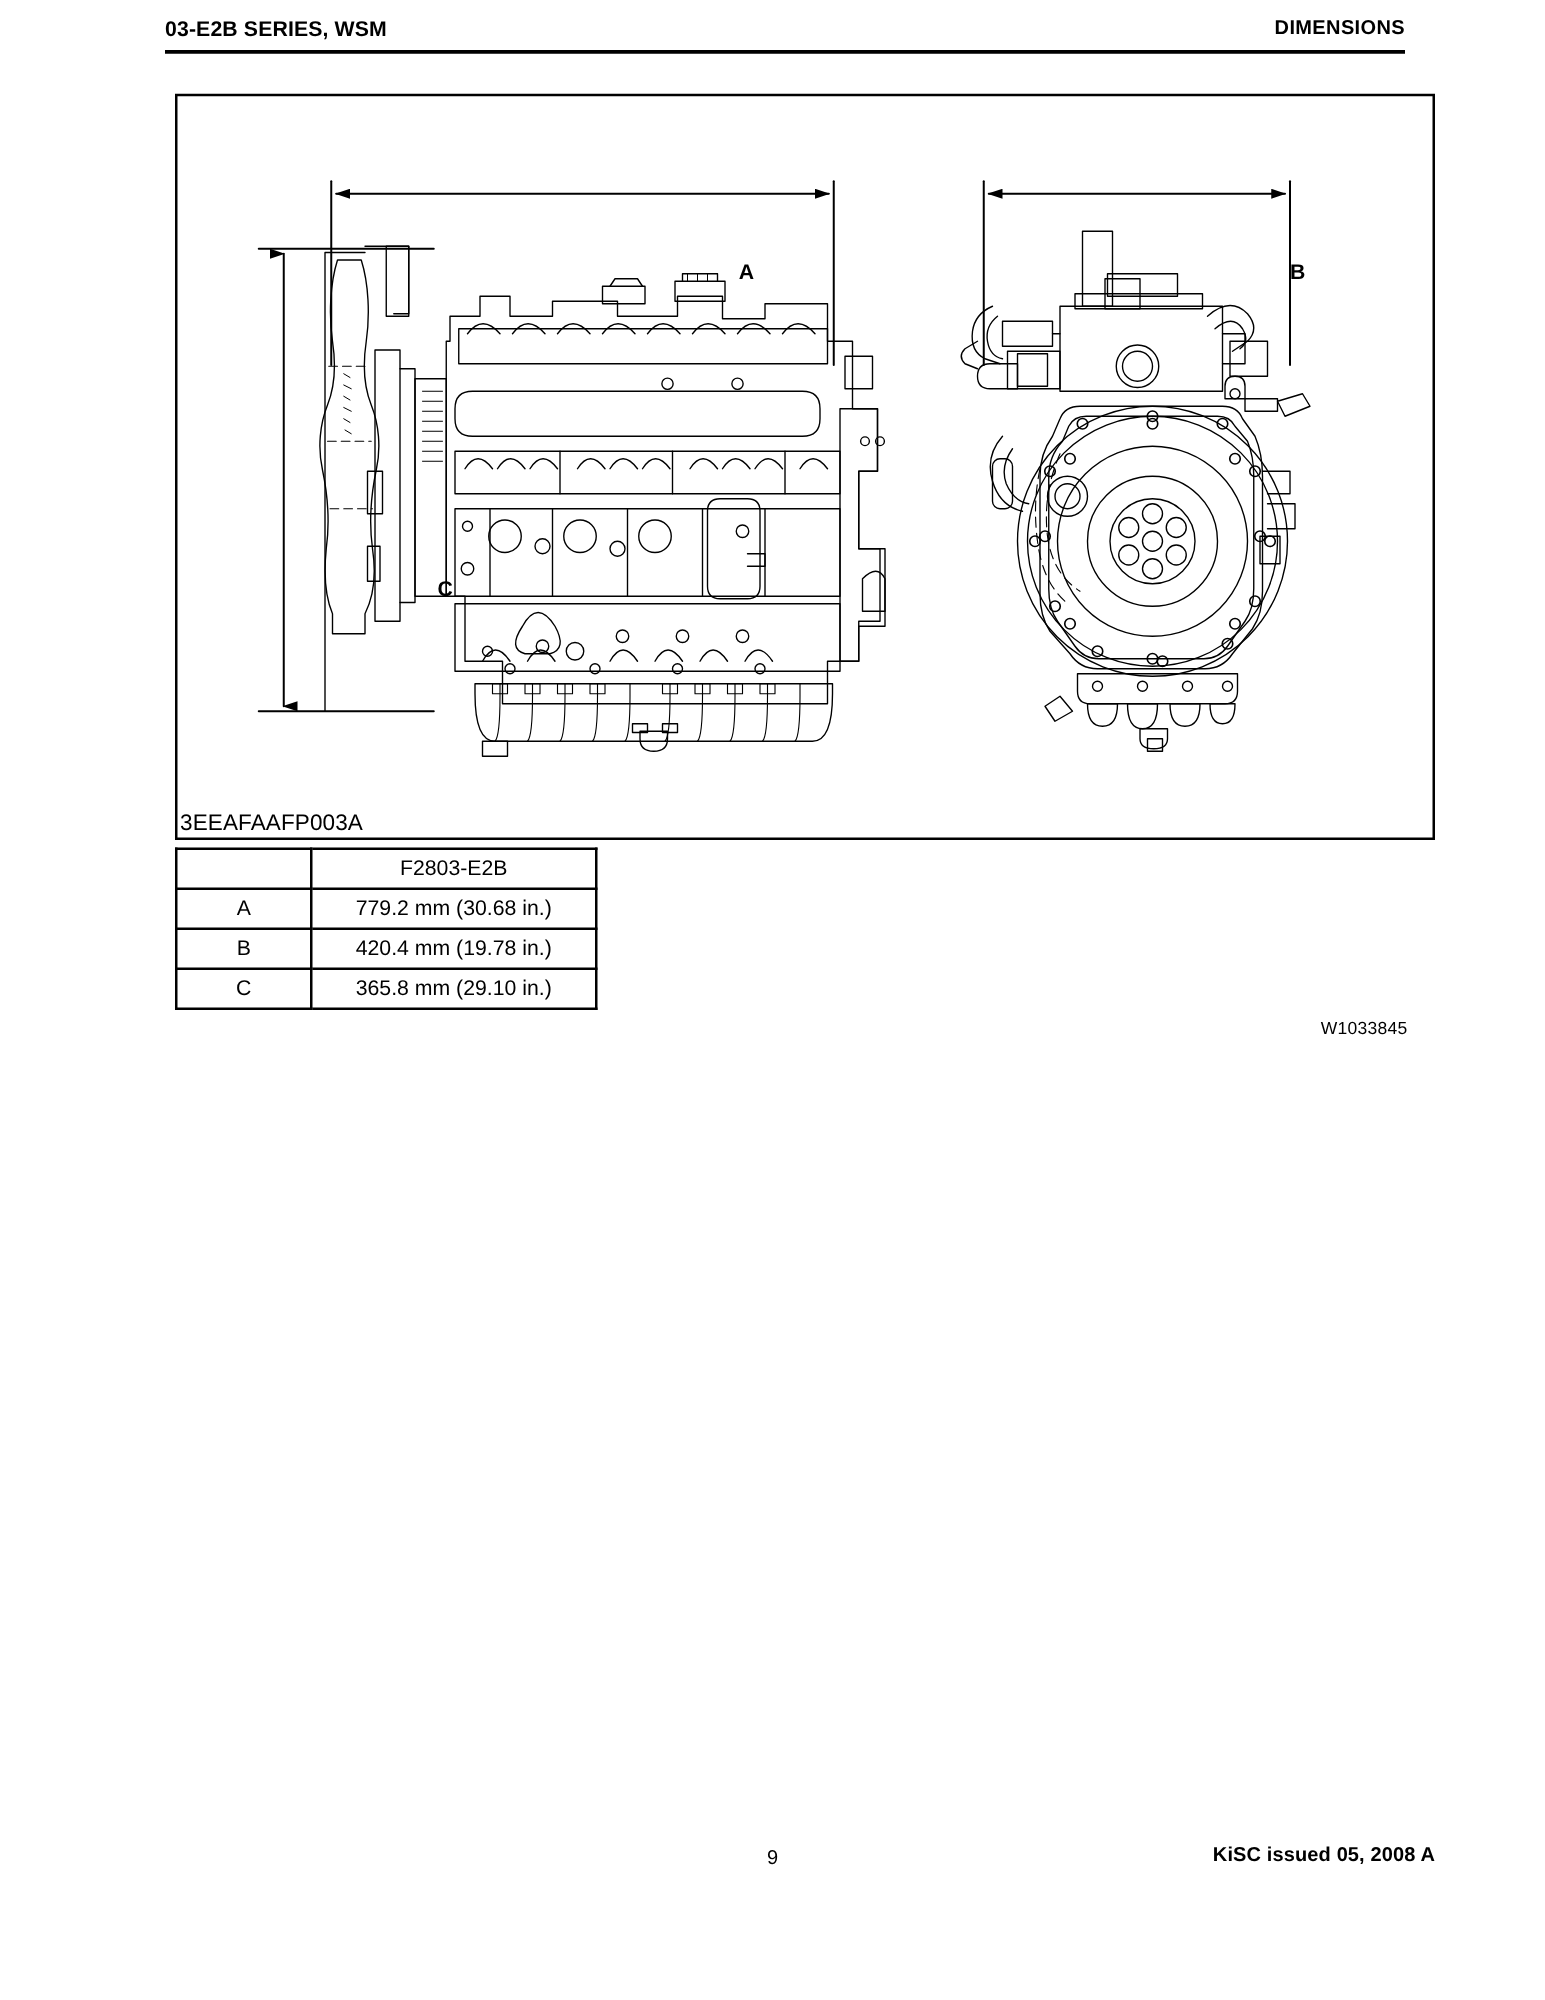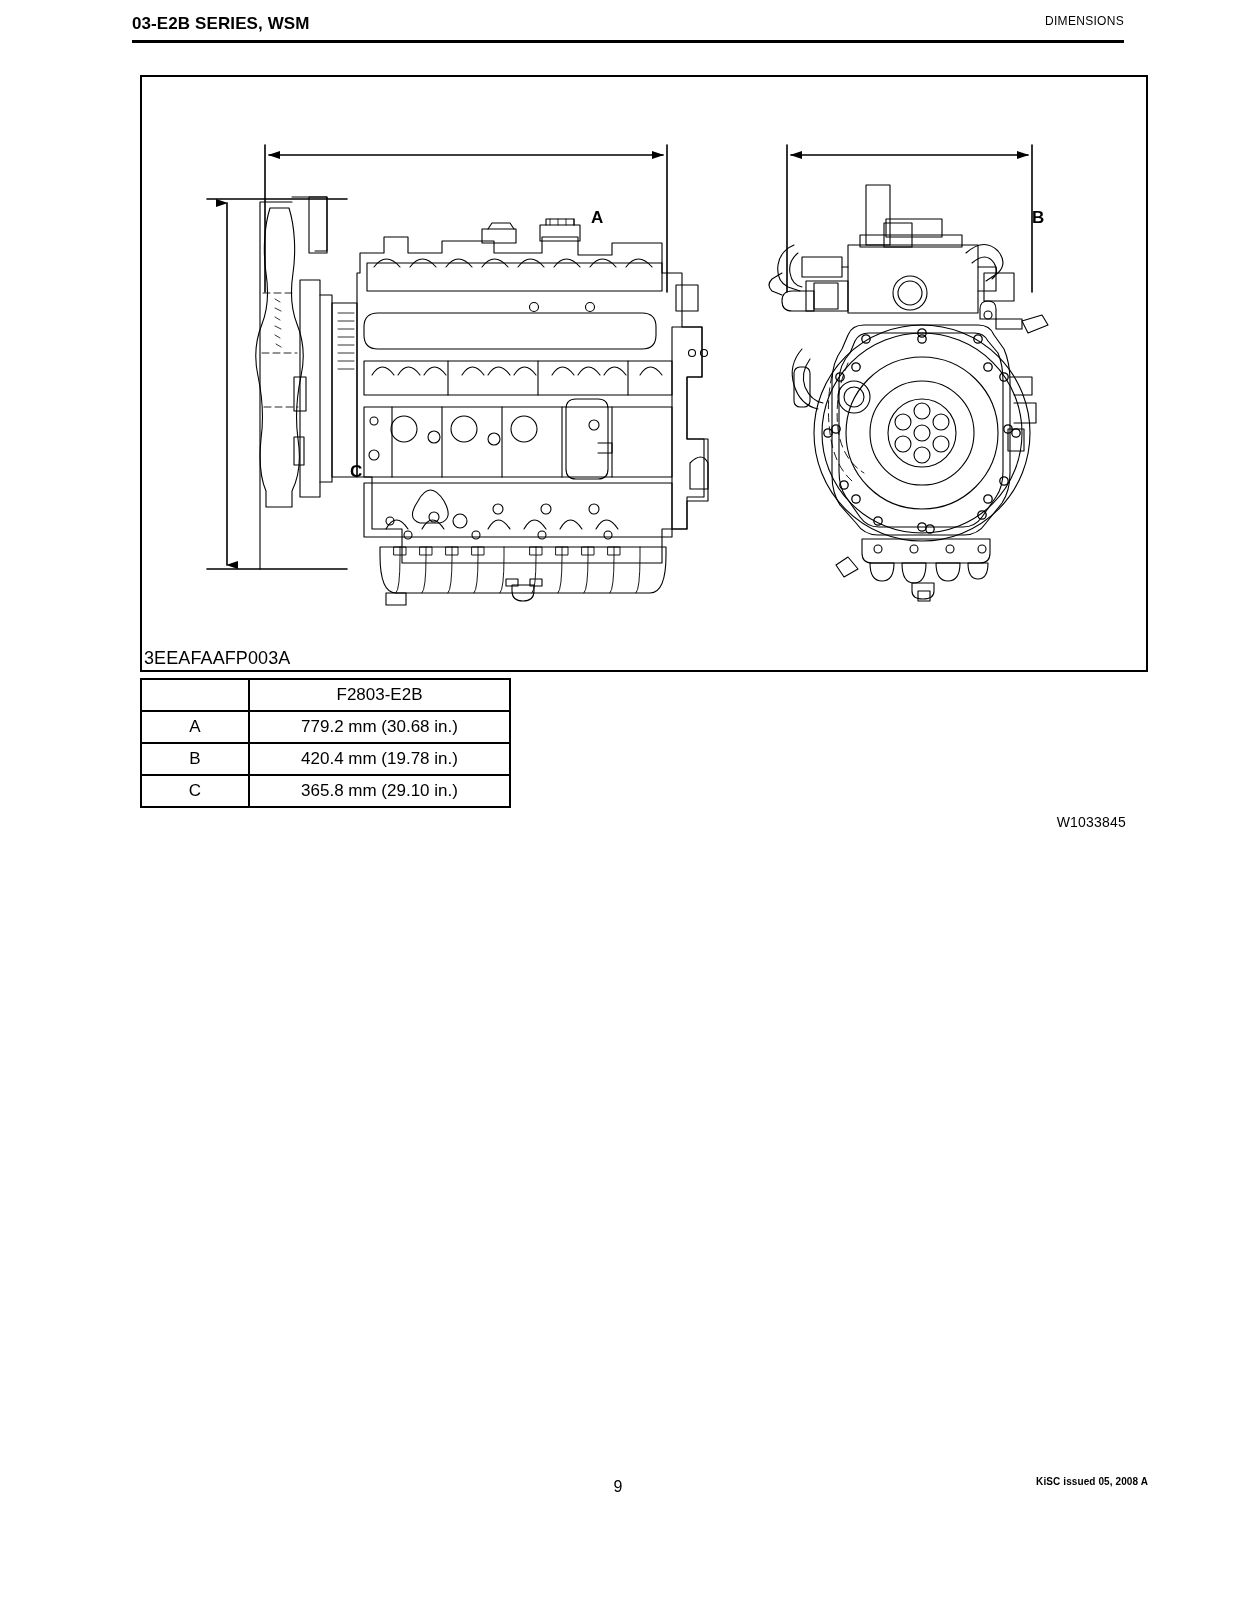--- a/index.html
+++ b/index.html
@@ -32,22 +32,22 @@
     top: 0;
     font-size: 17px;
     font-weight: bold;
     letter-spacing: 0.1px;
     white-space: nowrap;
   }
   #page-header .hdr-right {
     position: absolute;
     right: 0;
     top: 0;
-    font-size: 12px;
-    font-weight: normal;
+    font-size: 16px;
+    font-weight: bold;
     letter-spacing: 0.3px;
     white-space: nowrap;
   }
   #page-header .hdr-rule {
     position: absolute;
     left: 0;
     right: 0;
     top: 26px;
     height: 3px;
     background: #000;
@@ -105,21 +105,21 @@
   #spec-table td, #spec-table th {
     border: 2px solid #000;
     height: 32px;
     padding: 0 6px;
     text-align: center;
     vertical-align: middle;
     font-weight: normal;
     line-height: 1.1;
   }
   #spec-table .col-key   { width: 108px; }
-  #spec-table .col-value { width: 261px; white-space: nowrap; }
+  #spec-table .col-value { width: 228px; white-space: nowrap; }
 
   
   #doc-ref {
     position: absolute;
     right: 110px;
     top: 814px;
     font-size: 14px;
     letter-spacing: 0.2px;
     white-space: nowrap;
   }
@@ -130,21 +130,21 @@
     left: 0;
     right: 0;
     top: 1478px;
     text-align: center;
     font-size: 16px;
   }
   #footer-issue {
     position: absolute;
     right: 88px;
     top: 1476px;
-    font-size: 10px;
+    font-size: 16px;
     font-weight: bold;
     letter-spacing: 0.1px;
     white-space: nowrap;
   }
 </style>
 </head>
 <body>
 
 <div id="page-header">
   <div class="hdr-left">03-E2B SERIES, WSM</div>

